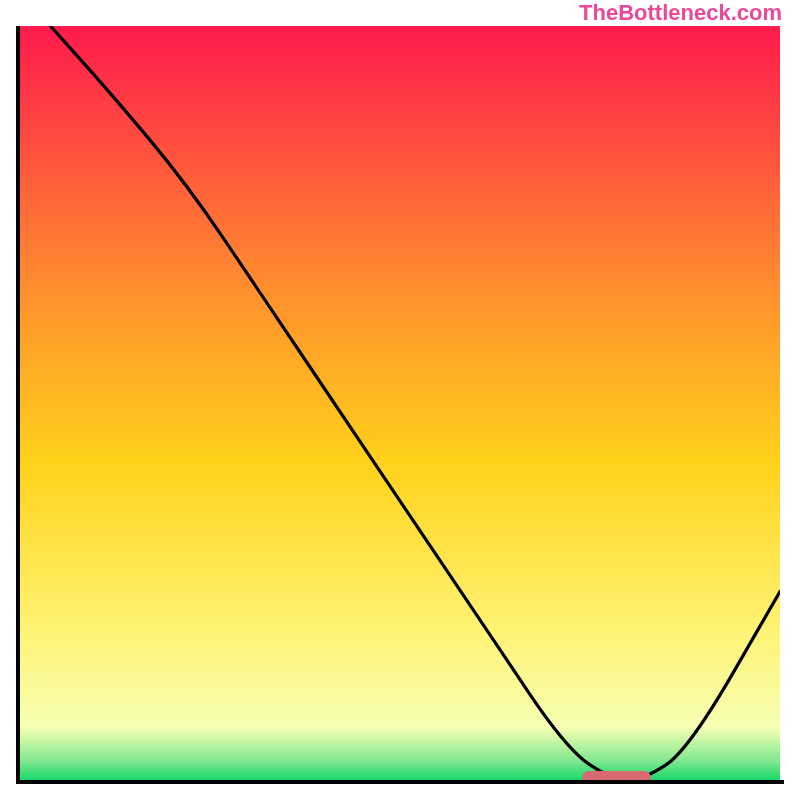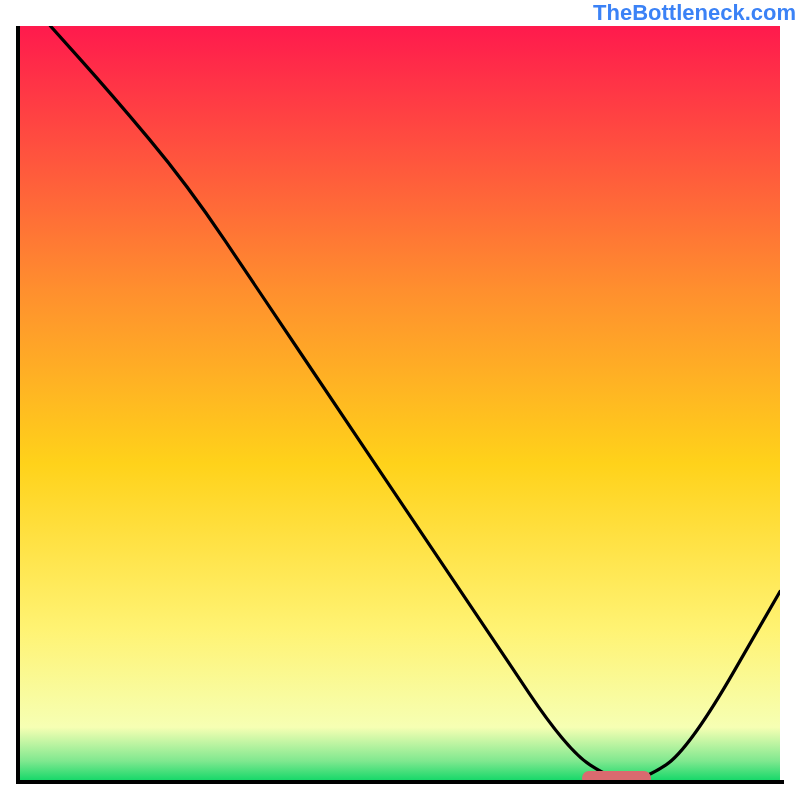--- a/index.html
+++ b/index.html
@@ -11,25 +11,25 @@
     overflow: hidden;
   }
   .frame {
     position: relative;
     width: 800px;
     height: 800px;
   }
   .attribution {
     position: absolute;
     top: 0px;
-    right: 4px;
+    right: 18px;
     font-family: Arial, Helvetica, sans-serif;
     font-size: 22px;
     font-weight: bold;
-    color: #3b82f6;
+    color: #ec4899;
     letter-spacing: 0px;
   }
   .plot-outer {
     position: absolute;
     left: 16px;
     top: 26px;
     width: 768px;
     height: 758px;
     border: 4px solid #000;
     border-top-width: 0;

